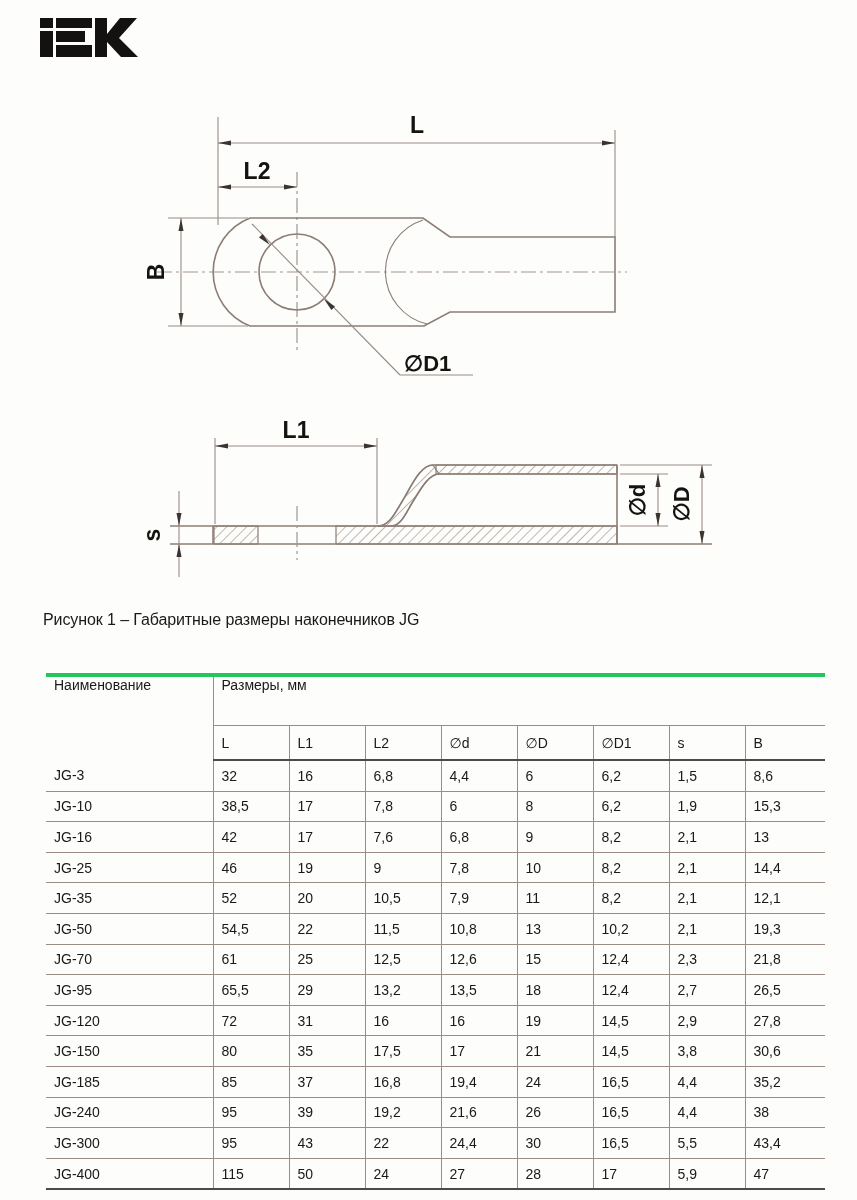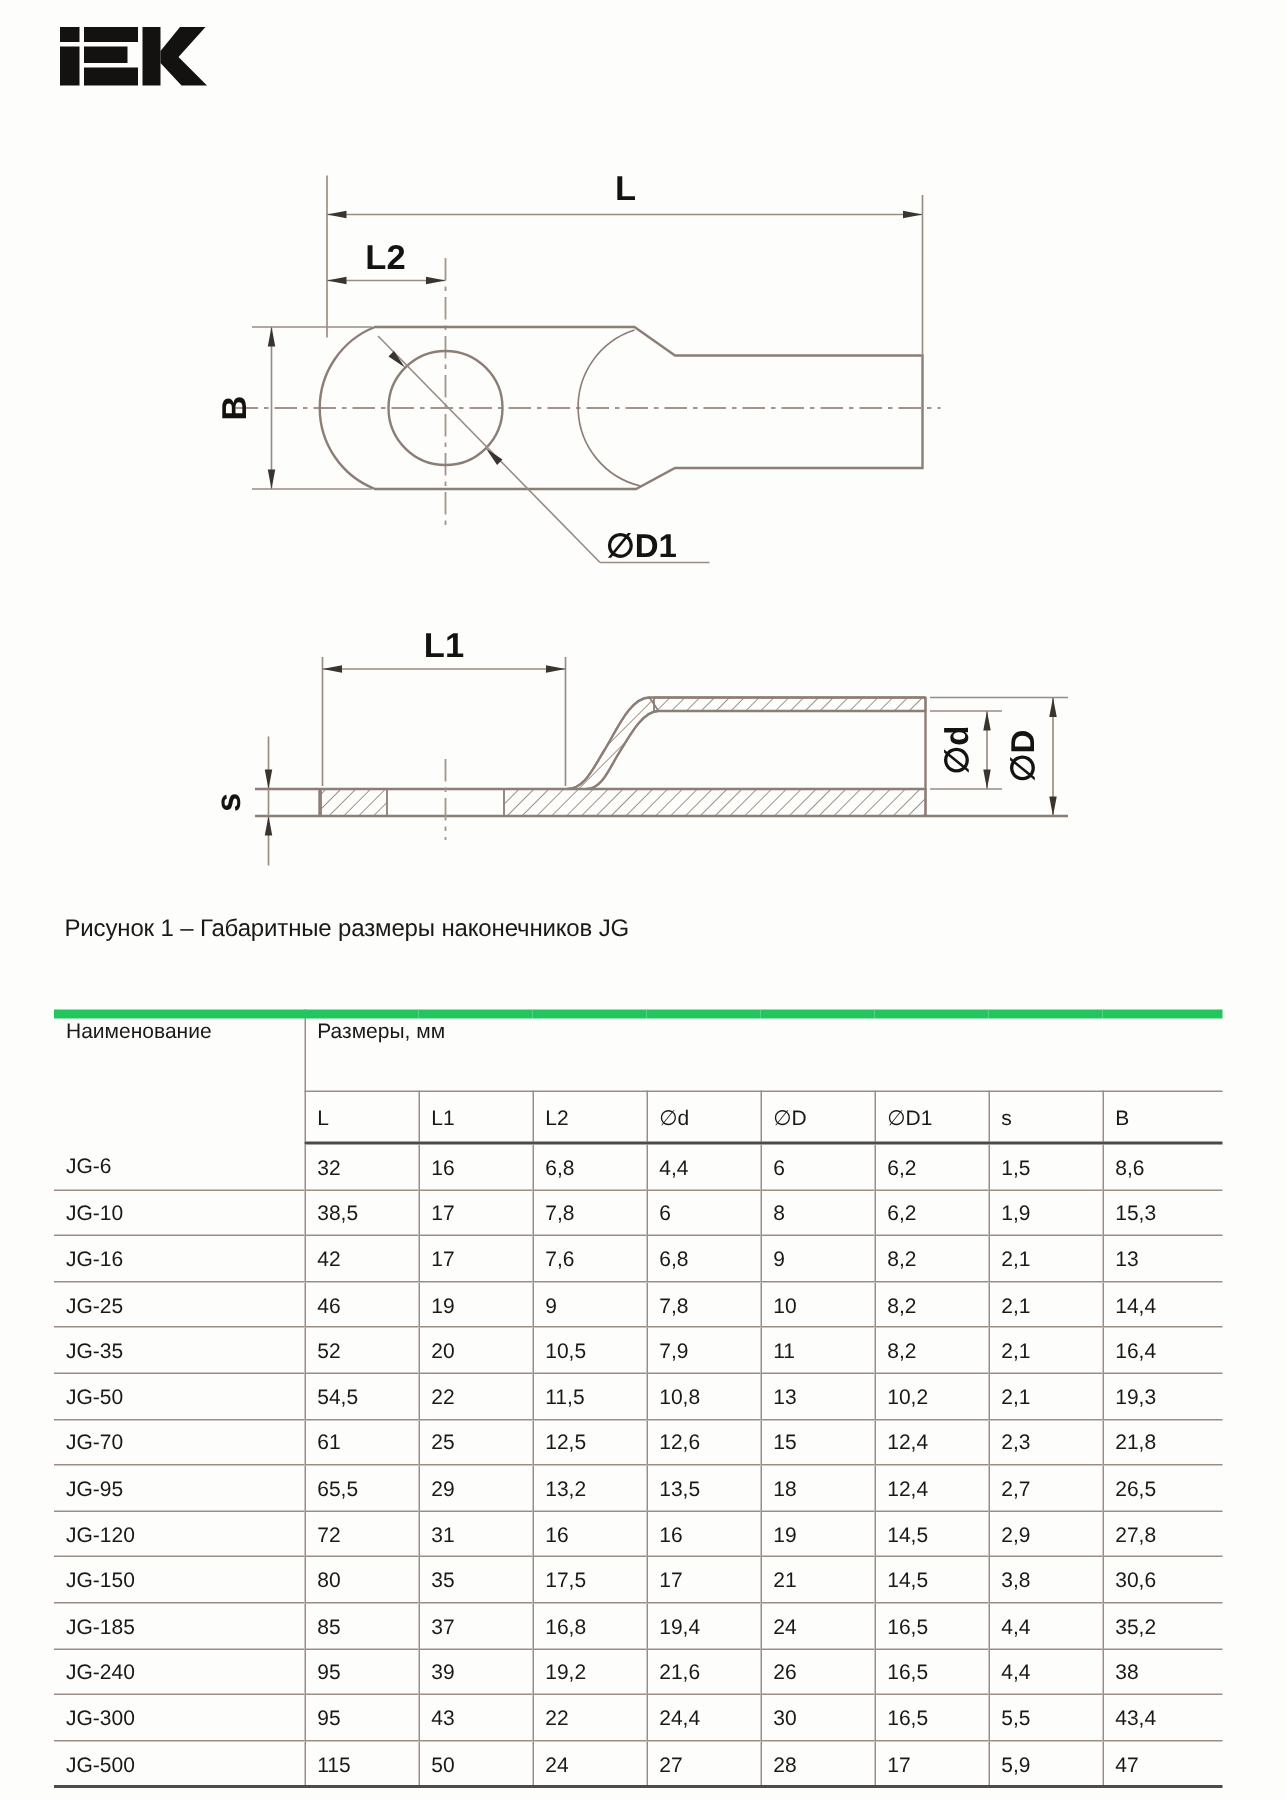--- a/index.html
+++ b/index.html
@@ -19,23 +19,23 @@
   .thin { fill:none; stroke:#8c7d75; stroke-width:1.1; }
   .dl { fill:none; stroke:#9a8b83; stroke-width:1.1; }
   .cl { fill:none; stroke:#a3958d; stroke-width:1.2; stroke-dasharray:15 4 3 4; }
   .ah { fill:#3a3430; stroke:none; }
   .ht { fill:url(#hatch); stroke:#8c7d75; stroke-width:1.2; }
   .dim-label { font:700 23px "Liberation Sans", sans-serif; fill:#15130f; }
   .dim-label-sm { font:700 22px "Liberation Sans", sans-serif; fill:#15130f; }
 
   
   .dims-table {
-    position:absolute; left:36px; top:673px; width:779px;
+    position:absolute; left:46px; top:673px; width:779px;
     border-collapse:collapse; table-layout:fixed; font-size:14px;
-    border-top:6px solid #22c55e;
+    border-top:4px solid #22c55e;
   }
   .dims-table th, .dims-table td {
     font-weight:400; text-align:left; padding:0 2px 0 8px;
     white-space:nowrap; overflow:hidden;
   }
   .th-name { height:48px; vertical-align:top; padding-top:9px;
              border-right:1px solid #9b8d86; }
   .th-group { height:48px; vertical-align:top; padding-top:9px;
               border-bottom:1px solid #9b8d86; }
   .sub-h th { height:33px; border-bottom:2px solid #4e4a47; }
@@ -168,21 +168,21 @@
         <th>L2</th>
         <th>∅d</th>
         <th>∅D</th>
         <th>∅D1</th>
         <th>s</th>
         <th>B</th>
       </tr>
     </thead>
     <tbody>
         <tr>
-          <td>JG-6</td>
+          <td>JG-3</td>
           <td>32</td>
           <td>16</td>
           <td>6,8</td>
           <td>4,4</td>
           <td>6</td>
           <td>6,2</td>
           <td>1,5</td>
           <td>8,6</td>
         </tr>
         <tr>
@@ -220,21 +220,21 @@
         </tr>
         <tr>
           <td>JG-35</td>
           <td>52</td>
           <td>20</td>
           <td>10,5</td>
           <td>7,9</td>
           <td>11</td>
           <td>8,2</td>
           <td>2,1</td>
-          <td>16,4</td>
+          <td>12,1</td>
         </tr>
         <tr>
           <td>JG-50</td>
           <td>54,5</td>
           <td>22</td>
           <td>11,5</td>
           <td>10,8</td>
           <td>13</td>
           <td>10,2</td>
           <td>2,1</td>
@@ -311,21 +311,21 @@
           <td>95</td>
           <td>43</td>
           <td>22</td>
           <td>24,4</td>
           <td>30</td>
           <td>16,5</td>
           <td>5,5</td>
           <td>43,4</td>
         </tr>
         <tr>
-          <td>JG-500</td>
+          <td>JG-400</td>
           <td>115</td>
           <td>50</td>
           <td>24</td>
           <td>27</td>
           <td>28</td>
           <td>17</td>
           <td>5,9</td>
           <td>47</td>
         </tr>
       </tbody>

